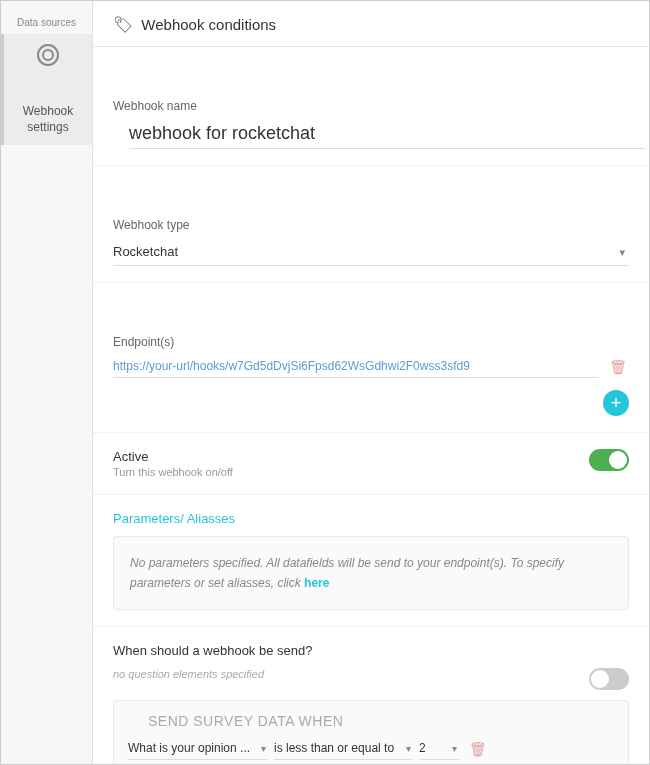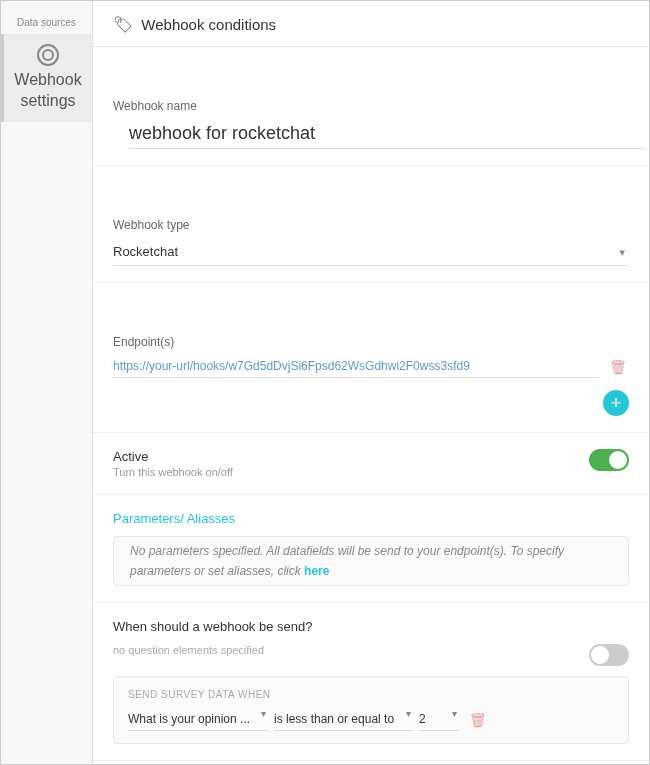--- a/index.html
+++ b/index.html
@@ -64,24 +64,25 @@
       margin-bottom: 4px;
     }
     .sidebar-item-icon::after {
       content: '';
       width: 8px;
       height: 8px;
       border-radius: 50%;
       border: 2px solid #888;
     }
     .sidebar-item-label {
-      font-size: 16px;
+      font-size: 12px;
       color: #555;
       text-align: center;
       line-height: 1.3;
+      margin-top: 34px;
     }
     
     .content {
       flex: 1;
       background: #fff;
       overflow-y: auto;
       padding: 0;
     }
     
     .page-header {
@@ -224,21 +225,21 @@
       border-radius: 50%;
       background: #fff;
       top: 2px;
       right: 2px;
       transition: 0.2s;
     }
     
     .params-box {
       border: 1px solid #e8e8e8;
       border-radius: 4px;
-      padding: 4px 16px;
+      padding: 16px 16px;
       background: #fafafa;
     }
     .params-text {
       font-size: 12px;
       color: #888;
       font-style: italic;
       line-height: 1.6;
     }
     .params-text a {
       font-style: normal;
@@ -259,20 +260,21 @@
       justify-content: space-between;
       margin-bottom: 10px;
     }
     .survey-info .survey-main {
       font-size: 12px;
       color: #555;
     }
     .survey-info .survey-sub {
       font-size: 11px;
       color: #aaa;
+      font-style: italic;
     }
     
     .toggle-slider-off {
       position: absolute;
       inset: 0;
       background: #ccc;
       border-radius: 11px;
       cursor: pointer;
     }
     .toggle-slider-off::after {
@@ -286,25 +288,26 @@
       left: 2px;
     }
     
     .send-data-box {
       border: 1px solid #e8e8e8;
       border-radius: 4px;
       padding: 12px 14px;
       background: #fafafa;
     }
     .send-data-label {
-      font-size: 10px;
+      font-size: 14px;
       color: #aaa;
       letter-spacing: 0.5px;
       text-transform: uppercase;
       margin-bottom: 8px;
+      margin-left: 20px;
     }
     .send-data-row {
       display: flex;
       align-items: center;
       gap: 6px;
     }
     .send-select {
       border: none;
       border-bottom: 1px solid #ddd;
       padding: 4px 18px 4px 0;
@@ -312,20 +315,21 @@
       color: #333;
       appearance: none;
       background: transparent;
       cursor: pointer;
       outline: none;
       position: relative;
     }
     .send-select-wrapper {
       position: relative;
       display: inline-flex;
+      align-items: center;
     }
     .send-select-wrapper .s-arrow {
       position: absolute;
       right: 2px;
       font-size: 10px;
       color: #888;
       pointer-events: none;
     }
     .send-row-delete {
       background: none;

